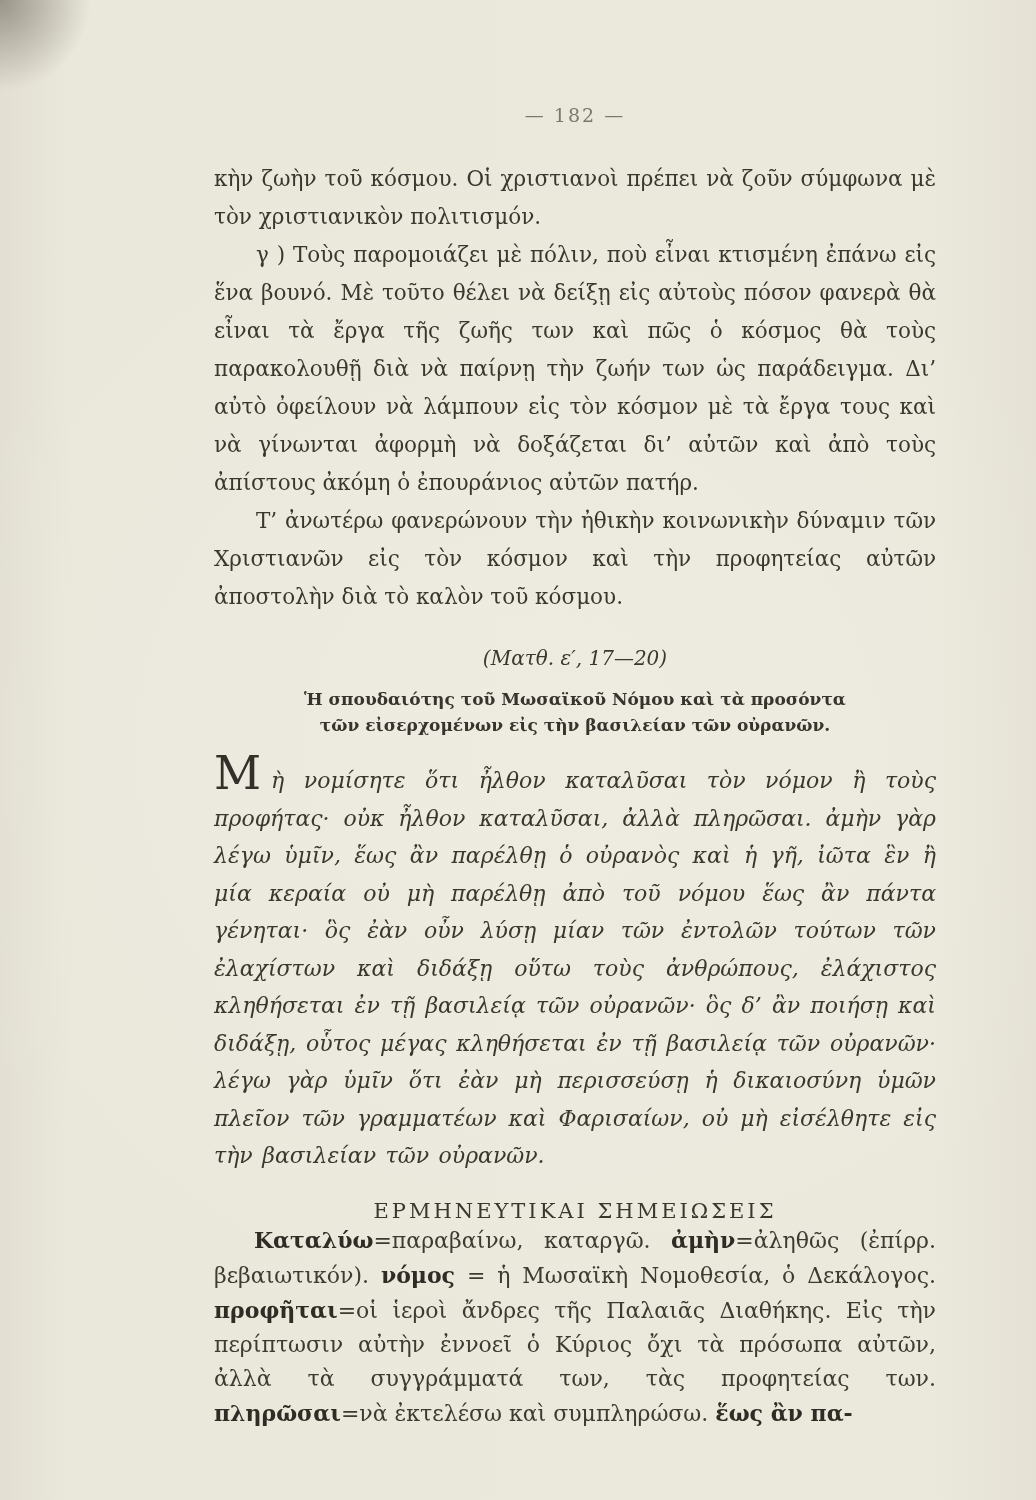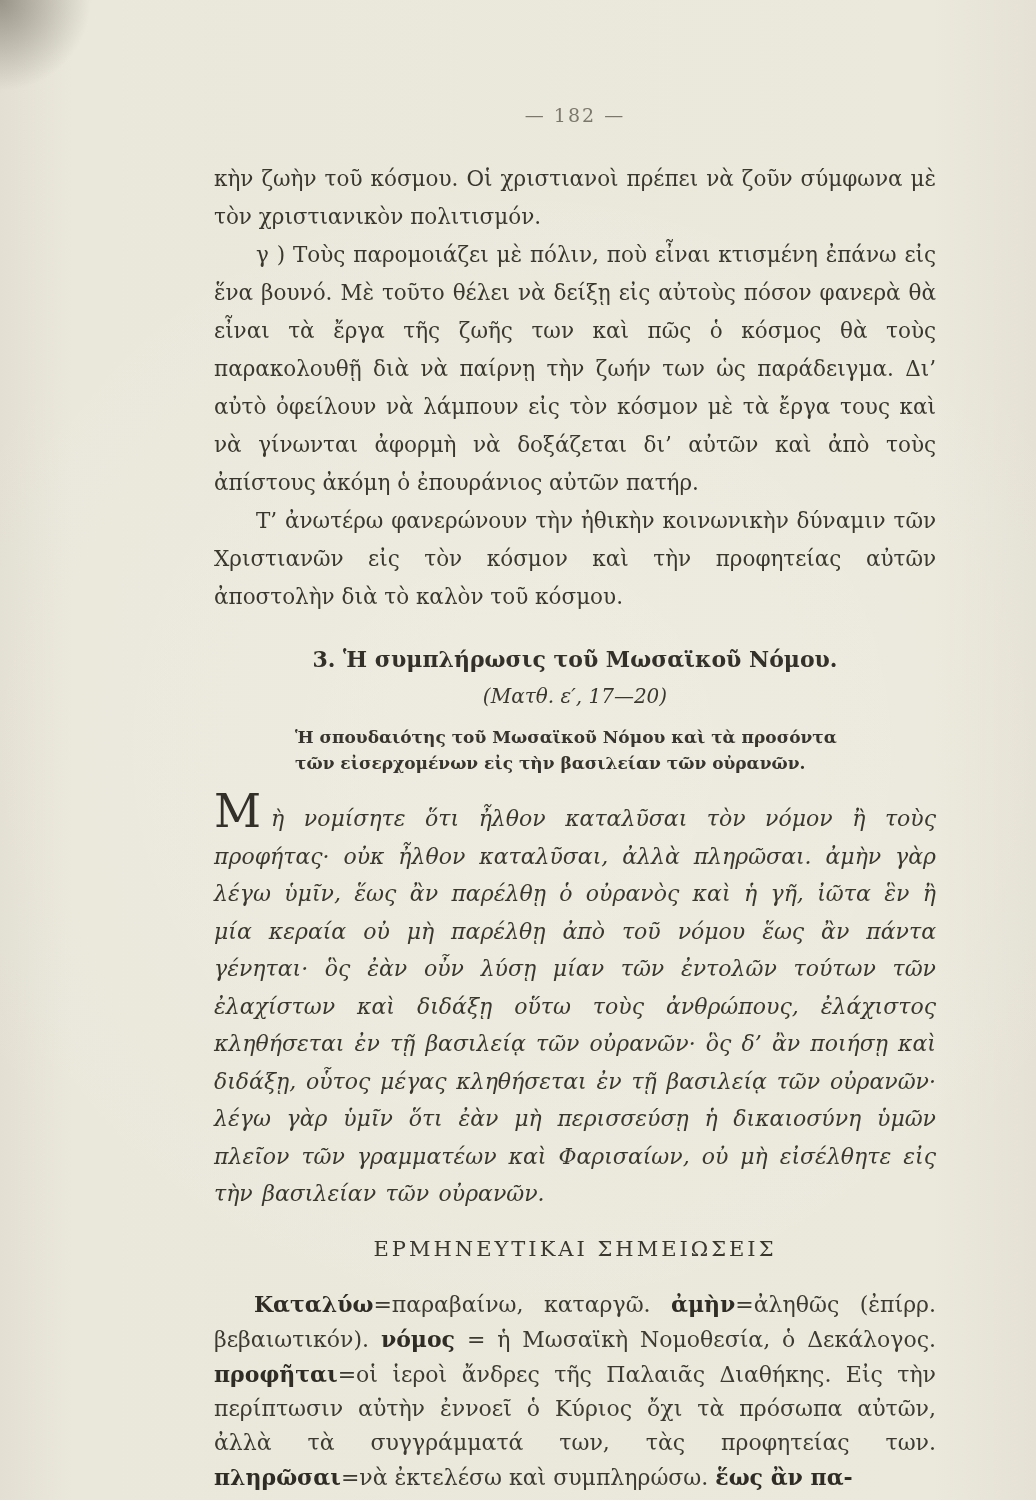--- a/index.html
+++ b/index.html
@@ -40,21 +40,21 @@
     color:#33302a;
     margin-bottom:12px;
   }
   .reference{
     text-align:center;
     font-size:20px;
     font-style:italic;
     margin-bottom:16px;
   }
   .summary{
-    text-align:left;
+    text-align:center;
     font-size:17px;
     font-weight:bold;
     line-height:26px;
     max-width:560px;
     margin:0 auto 24px auto;
     color:#37342d;
   }
   .scripture{
     font-size:22px;
     font-style:italic;
@@ -70,21 +70,20 @@
     line-height:34px;
     margin:-6px 10px 0 0;
     color:#33302a;
   }
   .notes-heading{
     text-align:center;
     font-size:21px;
     font-weight:normal;
     letter-spacing:3px;
     color:#3a372f;
-    margin-bottom:26px;
   }
   .notes{
     font-size:22px;
     line-height:34px;
     text-align:justify;
     text-indent:40px;
     color:#3d3a32;
   }
   .b{ font-weight:bold; color:#2f2c25; }
 </style>
@@ -94,21 +93,20 @@
 <div class="page">
 
   <div class="page-number">— 182 —</div>
 
   <p class="body-para no-indent">κὴν ζωὴν τοῦ κόσμου. Οἱ χριστιανοὶ πρέπει νὰ ζοῦν σύμφωνα μὲ τὸν χριστιανικὸν πολιτισμόν.</p>
 
   <p class="body-para">γ ) Τοὺς παρομοιάζει μὲ πόλιν, ποὺ εἶναι κτισμένη ἐπάνω εἰς ἕνα βουνό. Μὲ τοῦτο θέλει νὰ δείξῃ εἰς αὐτοὺς πόσον φανερὰ θὰ εἶναι τὰ ἔργα τῆς ζωῆς των καὶ πῶς ὁ κόσμος θὰ τοὺς παρακολουθῇ διὰ νὰ παίρνῃ τὴν ζωήν των ὡς παράδειγμα. Δι’ αὐτὸ ὀφείλουν νὰ λάμπουν εἰς τὸν κόσμον μὲ τὰ ἔργα τους καὶ νὰ γίνωνται ἀφορμὴ νὰ δοξάζεται δι’ αὐτῶν καὶ ἀπὸ τοὺς ἀπίστους ἀκόμη ὁ ἐπουράνιος αὐτῶν πατήρ.</p>
 
   <p class="body-para last">Τ’ ἀνωτέρω φανερώνουν τὴν ἠθικὴν κοινωνικὴν δύναμιν τῶν Χριστιανῶν εἰς τὸν κόσμον καὶ τὴν προφητείας αὐτῶν ἀποστολὴν διὰ τὸ καλὸν τοῦ κόσμου.</p>
 
-  <h2 class="section-heading">3. Ἡ συμπλήρωσις τοῦ Μωσαϊκοῦ Νόμου.</h2>
 
   <div class="reference">(Ματθ. ε′, 17—20)</div>
 
   <div class="summary">Ἡ σπουδαιότης τοῦ Μωσαϊκοῦ Νόμου καὶ τὰ προσόντα τῶν εἰσερχομένων εἰς τὴν βασιλείαν τῶν οὐρανῶν.</div>
 
   <p class="scripture"><span class="drop-cap">Μ</span><span>ὴ νομίσητε ὅτι ἦλθον καταλῦσαι τὸν νόμον ἢ τοὺς προφήτας· οὐκ ἦλθον καταλῦσαι, ἀλλὰ πληρῶσαι. ἀμὴν γὰρ λέγω ὑμῖν, ἕως ἂν παρέλθῃ ὁ οὐρανὸς καὶ ἡ γῆ, ἰῶτα ἓν ἢ μία κεραία οὐ μὴ παρέλθῃ ἀπὸ τοῦ νόμου ἕως ἂν πάντα γένηται· ὃς ἐὰν οὖν λύσῃ μίαν τῶν ἐντολῶν τούτων τῶν ἐλαχίστων καὶ διδάξῃ οὕτω τοὺς ἀνθρώπους, ἐλάχιστος κληθήσεται ἐν τῇ βασιλείᾳ τῶν οὐρανῶν· ὃς δ’ ἂν ποιήσῃ καὶ διδάξῃ, οὗτος μέγας κληθήσεται ἐν τῇ βασιλείᾳ τῶν οὐρανῶν· λέγω γὰρ ὑμῖν ὅτι ἐὰν μὴ περισσεύσῃ ἡ δικαιοσύνη ὑμῶν πλεῖον τῶν γραμματέων καὶ Φαρισαίων, οὐ μὴ εἰσέλθητε εἰς τὴν βασιλείαν τῶν οὐρανῶν.</span></p>
 
   <h3 class="notes-heading">ΕΡΜΗΝΕΥΤΙΚΑΙ ΣΗΜΕΙΩΣΕΙΣ</h3>
 
   <p class="notes"><span class="b">Καταλύω</span><span>=παραβαίνω, καταργῶ. </span><span class="b">ἀμὴν</span><span>=ἀληθῶς (ἐπίρρ. βεβαιωτικόν). </span><span class="b">νόμος</span><span> = ἡ Μωσαϊκὴ Νομοθεσία, ὁ Δεκάλογος. </span><span class="b">προφῆται</span><span>=οἱ ἱεροὶ ἄνδρες τῆς Παλαιᾶς Διαθήκης. Εἰς τὴν περίπτωσιν αὐτὴν ἐννοεῖ ὁ Κύριος ὄχι τὰ πρόσωπα αὐτῶν, ἀλλὰ τὰ συγγράμματά των, τὰς προφητείας των. </span><span class="b">πληρῶσαι</span><span>=νὰ ἐκτελέσω καὶ συμπληρώσω. </span><span class="b">ἕως ἂν πα-</span></p>

